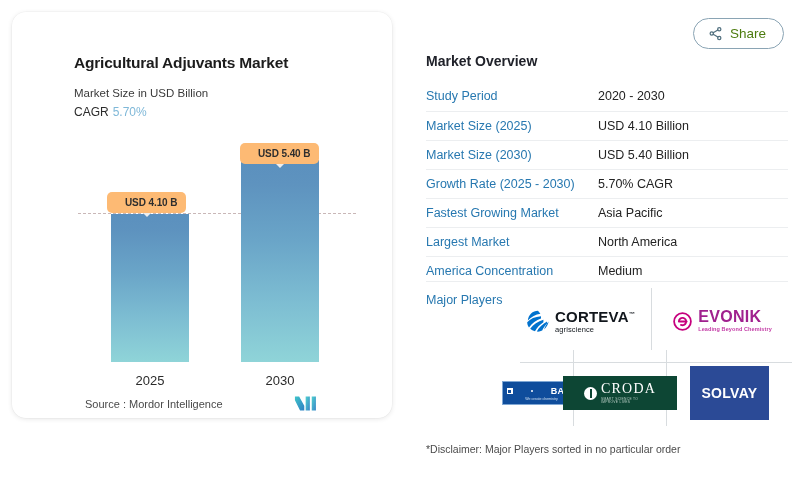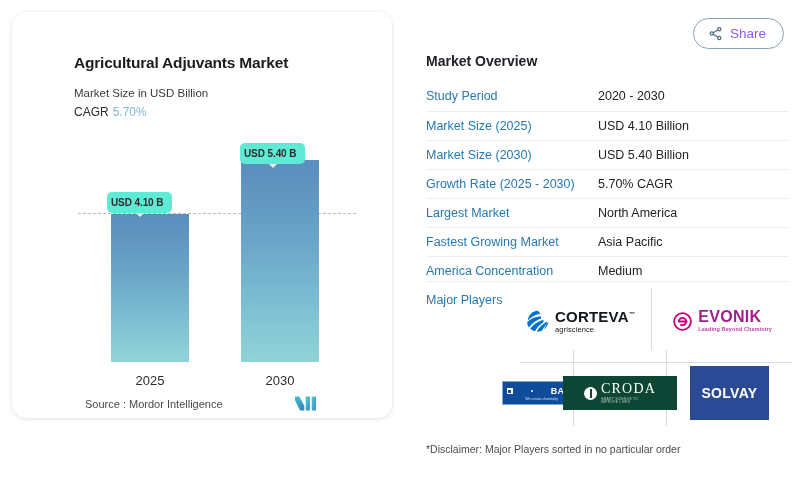--- a/index.html
+++ b/index.html
@@ -72,26 +72,26 @@
   .bar {
     position: absolute;
     bottom: 56px;
     background: linear-gradient(180deg, #5b90be 0%, #5e93bf 12%, #6aa5c8 40%, #7dbdd2 70%, #8fd4d8 100%);
   }
   .bar-2025 { left: 99px;  width: 78px; height: 148px; }
   .bar-2030 { left: 229px; width: 78px; height: 202px; }
 
   .bar-label {
     position: absolute;
-    background: #5eead4;
+    background: #fdba74;
     border-radius: 5px;
     font-size: 10px;
     font-weight: bold;
     color: #2e2e2e;
-    padding: 5px 9px 5px 4px;
+    padding: 5px 9px 5px 18px;
     white-space: nowrap;
     letter-spacing: -0.1px;
   }
   .bar-label::after {
     content: "";
     position: absolute;
     left: 50%;
     bottom: -4px;
     margin-left: -4px;
     width: 0; height: 0;
@@ -145,21 +145,21 @@
     align-items: center;
     gap: 7px;
     border: 1px solid #8aa4b4;
     border-radius: 18px;
     padding: 7px 17px 7px 14px;
     background: #ffffff;
     cursor: pointer;
   }
   .share-label {
     font-size: 13.5px;
-    color: #8b5cf6;
+    color: #4d7c0f;
   }
 
   .overview-title {
     position: absolute;
     left: 2px;
     top: 53px;
     font-size: 14px;
     font-weight: bold;
     color: #20222a;
   }
@@ -371,26 +371,26 @@
       </tr>
       <tr>
         <td class="ov-key">Market Size (2030)</td>
         <td class="ov-val">USD 5.40 Billion</td>
       </tr>
       <tr>
         <td class="ov-key">Growth Rate (2025 - 2030)</td>
         <td class="ov-val">5.70% CAGR</td>
       </tr>
       <tr>
+        <td class="ov-key">Fastest Growing Market</td>
+        <td class="ov-val">Asia Pacific</td>
+      </tr>
+      <tr>
         <td class="ov-key">Largest Market</td>
         <td class="ov-val">North America</td>
-      </tr>
-      <tr>
-        <td class="ov-key">Fastest Growing Market</td>
-        <td class="ov-val">Asia Pacific</td>
       </tr>
       <tr>
         <td class="ov-key">America Concentration</td>
         <td class="ov-val">Medium</td>
       </tr>
     </tbody>
   </table>
 
   <div class="players-sep"></div>
   <div class="players-label">Major Players</div>

